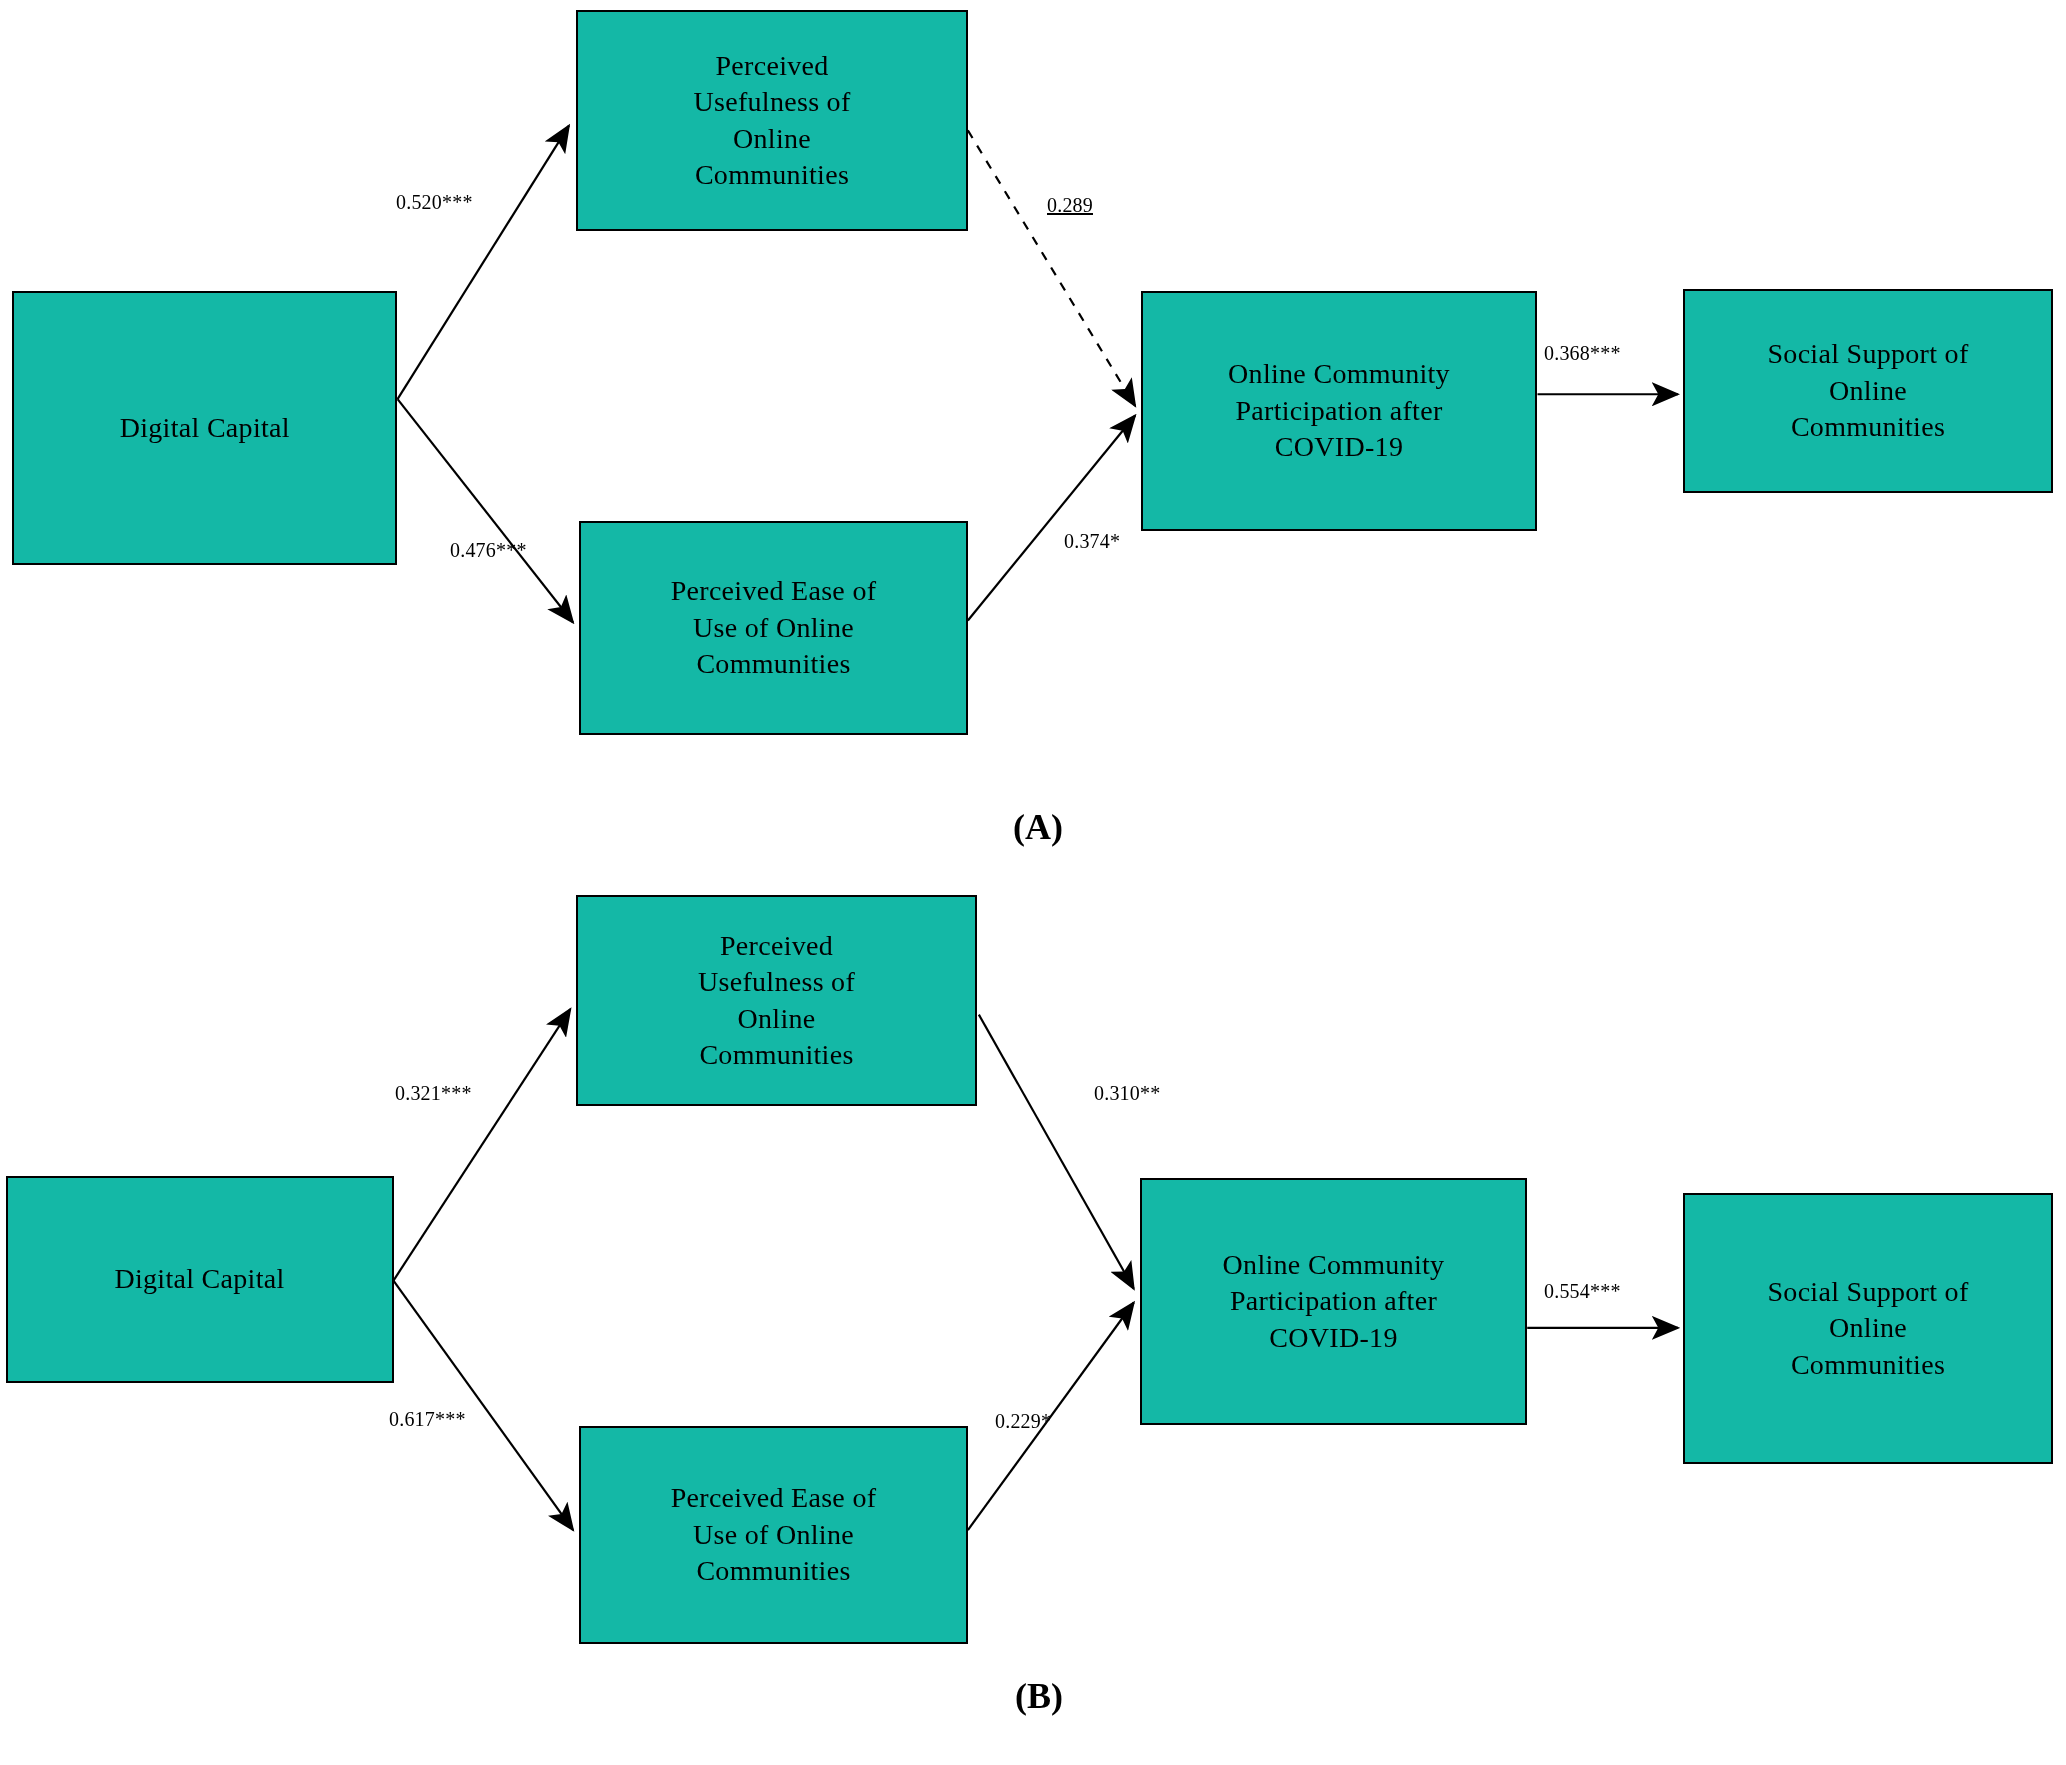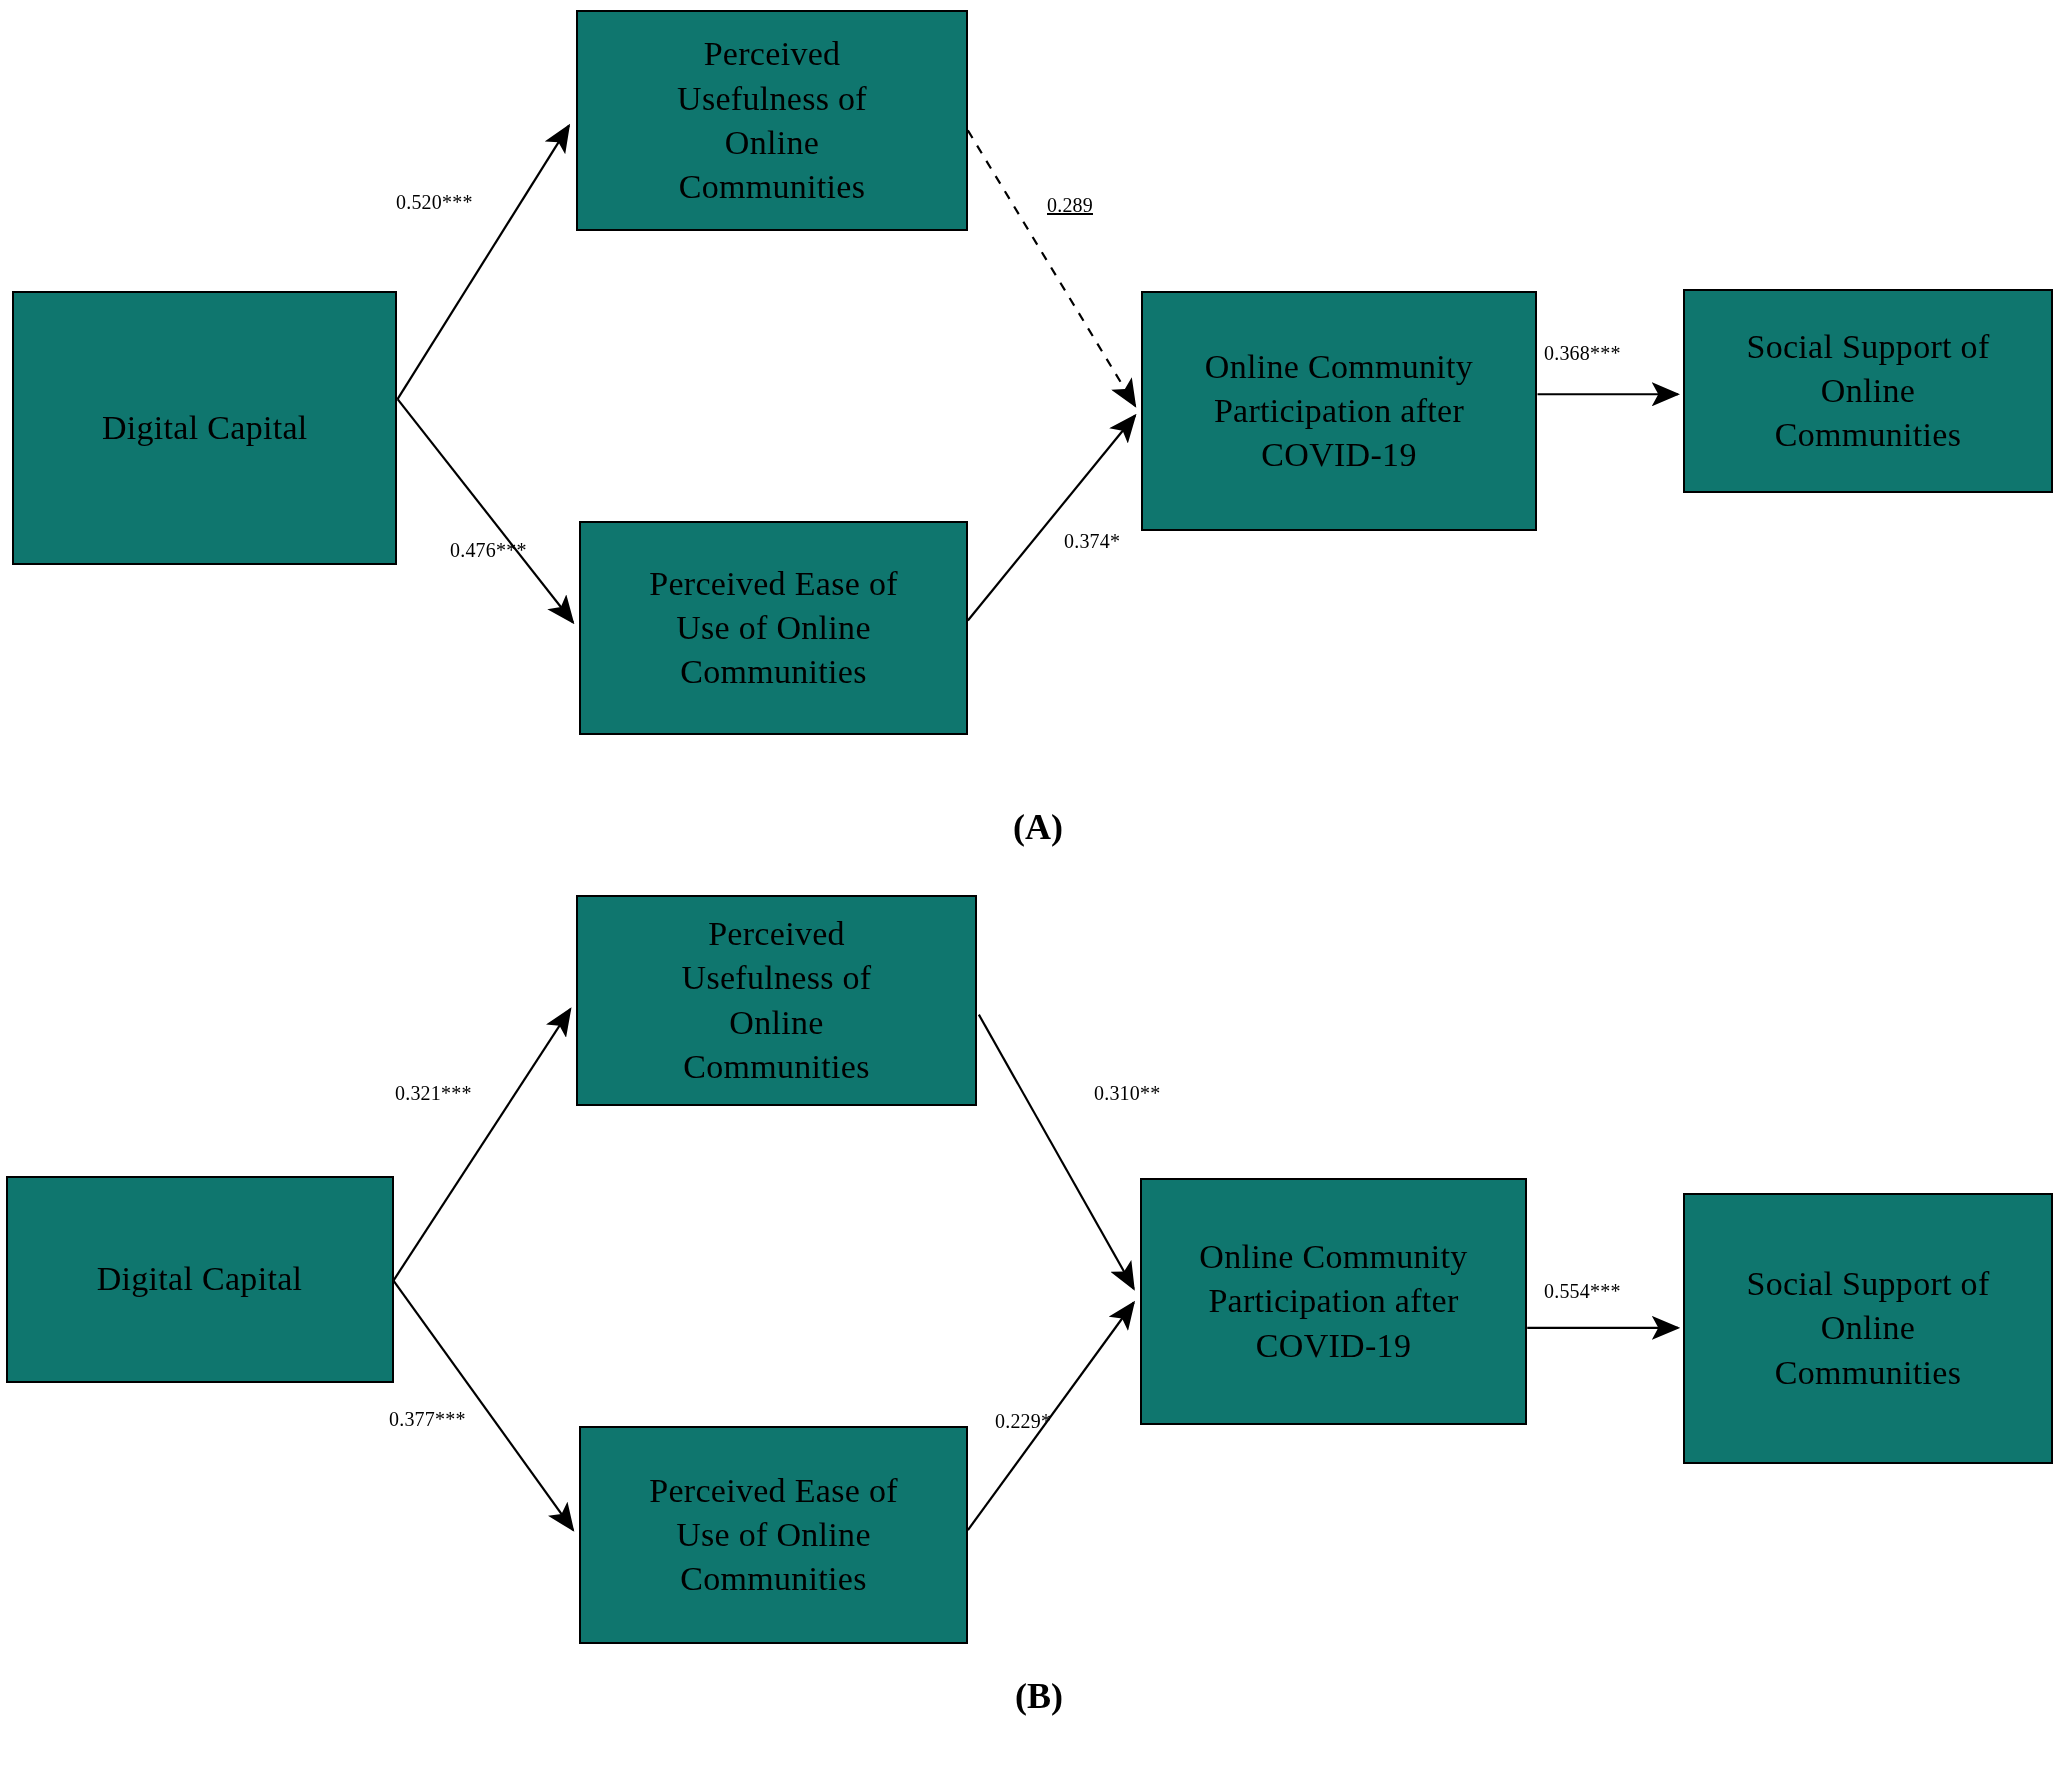--- a/index.html
+++ b/index.html
@@ -6,26 +6,26 @@
   body{
     width:2066px;height:1766px;position:relative;overflow:hidden;
     font-family:"Liberation Serif","DejaVu Serif",serif;
     color:#000000;
   }
   .panel{position:absolute;left:0;width:2066px;}
   .svg-layer{position:absolute;left:0;top:0;width:2066px;height:1766px;pointer-events:none;}
   .node{
     position:absolute;
     border:2.1px solid #000000;
-    background:#0f766e;
+    background:#14b8a6;
     box-sizing:border-box;
     display:flex;align-items:center;justify-content:flex-start;
     text-align:center;
     line-height:1.30;
-    font-size:34px;
+    font-size:28px;
     letter-spacing:0.3px;
     padding:2.7px 6.9px;
   }
   .node .nodetext{display:block;width:100%;white-space:pre-line;}
   .coef{
     position:absolute;
     font-size:20px;
     white-space:nowrap;
     line-height:1;
     letter-spacing:0.2px;
@@ -147,21 +147,21 @@
   <div class="node" style="left:579px;top:1426px;width:389px;height:218px;">
     <span class="nodetext">Perceived  Ease of
 Use of Online
 Communities</span>
   </div>
 
   <div class="coef" style="left:395px;top:1083px;">0.321***</div>
 
   <div class="coef" style="left:1094px;top:1083px;">0.310**</div>
 
-  <div class="coef" style="left:389px;top:1409px;">0.377***</div>
+  <div class="coef" style="left:389px;top:1409px;">0.617***</div>
 
   <div class="coef" style="left:995px;top:1411px;text-align:center;">0.229*</div>
 
   <div class="coef" style="left:1544px;top:1281px;">0.554***</div>
 
   <div class="panel-label" style="left:1015px;top:1678px;">(B)</div>
 </div>
 
 
 </body></html>

